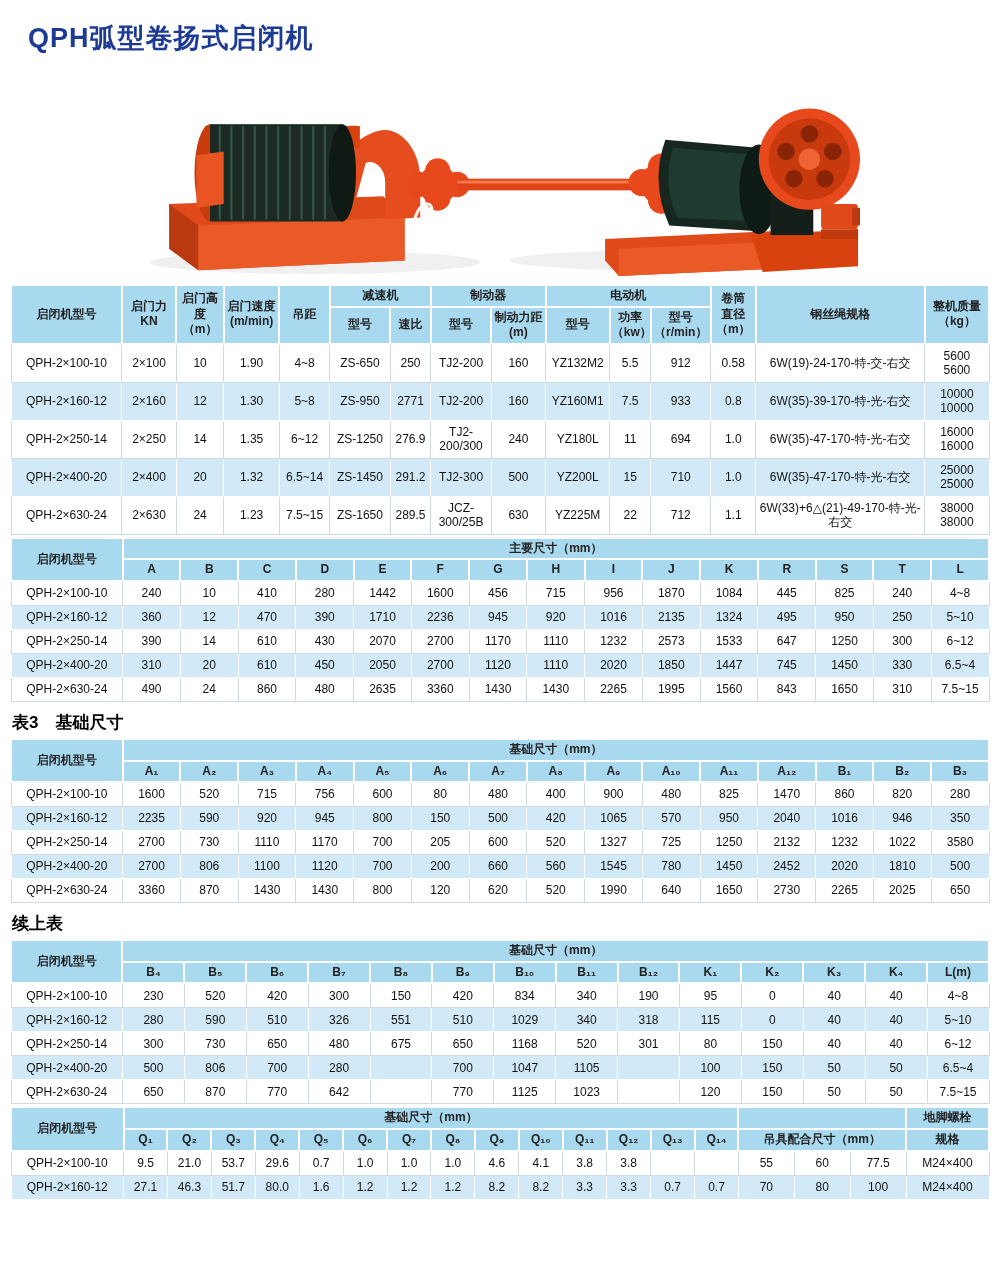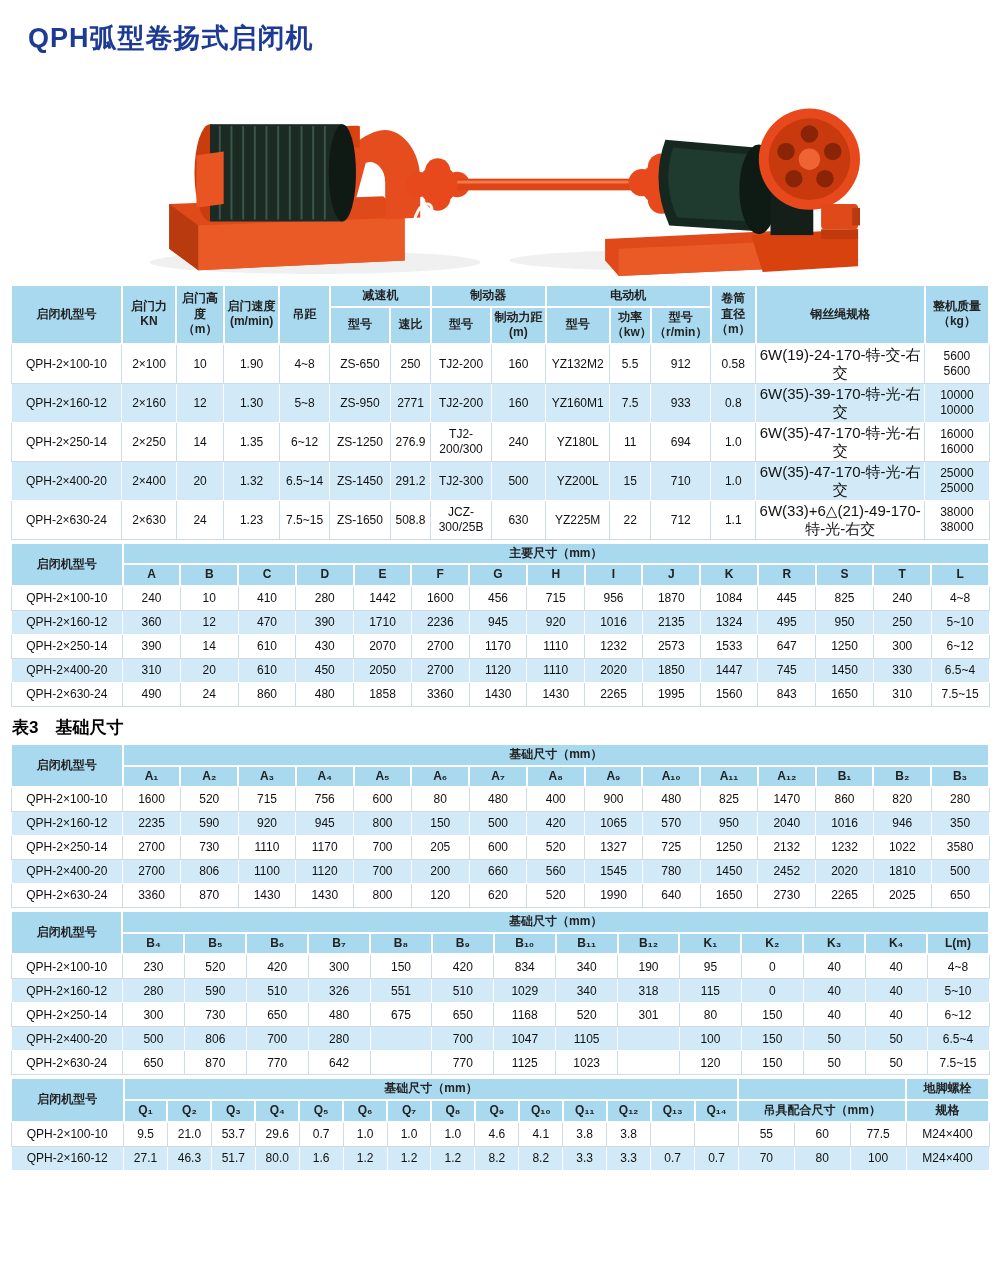--- a/index.html
+++ b/index.html
@@ -15,21 +15,21 @@
   table { width:100%; border-collapse:collapse; table-layout:fixed; border:1px solid #b9cdd9; margin-bottom:2px; }
   th { background:#a9d9ef; font-size:12px; font-weight:bold; color:#222; border:2px solid #fff;
        padding:2px 1px; text-align:center; vertical-align:middle; white-space:pre-line; line-height:1.3; }
   td { font-size:12px; color:#111; border:1px solid #ccdbe4; padding:1px; text-align:center;
        vertical-align:middle; white-space:pre-line; line-height:1.2; background:#fff;
        overflow:hidden; }
   tr.alt td { background:#d2eaf7; border-color:#fff; }
   td.model { font-size:12px; }
 
   .t1 td { height:35px; }
-  .t1 td:nth-child(14) { font-size:15px; }
+  .t1 td:nth-child(14) { font-size:12px; }
   .tsm td { height:21px; }
   .t1 th { font-size:12px; }
 </style>
 </head>
 <body>
 
 <div class="page">
 
   <h1 class="title">QPH弧型卷扬式启闭机</h1>
 
@@ -243,21 +243,21 @@
           <td>25000
 25000</td>
         </tr>
         <tr>
           <td class="model">QPH-2×630-24</td>
           <td>2×630</td>
           <td>24</td>
           <td>1.23</td>
           <td>7.5~15</td>
           <td>ZS-1650</td>
-          <td>508.8</td>
+          <td>289.5</td>
           <td>JCZ-300/25B</td>
           <td>630</td>
           <td>YZ225M</td>
           <td>22</td>
           <td>712</td>
           <td>1.1</td>
           <td>6W(33)+6△(21)-49-170-特-光-右交</td>
           <td>38000
 38000</td>
         </tr>
@@ -378,21 +378,21 @@
           <td>1450</td>
           <td>330</td>
           <td>6.5~4</td>
         </tr>
         <tr>
           <td class="model">QPH-2×630-24</td>
           <td>490</td>
           <td>24</td>
           <td>860</td>
           <td>480</td>
-          <td>1858</td>
+          <td>2635</td>
           <td>3360</td>
           <td>1430</td>
           <td>1430</td>
           <td>2265</td>
           <td>1995</td>
           <td>1560</td>
           <td>843</td>
           <td>1650</td>
           <td>310</td>
           <td>7.5~15</td>
@@ -530,20 +530,21 @@
           <td>640</td>
           <td>1650</td>
           <td>2730</td>
           <td>2265</td>
           <td>2025</td>
           <td>650</td>
         </tr>
       </tbody>
     </table>
 
+  <h2 class="section">续上表</h2>
   <table class="tsm">
       <colgroup>
         <col style="width: 11.4%;">
         <col style="width: 6.33%;">
         <col style="width: 6.33%;">
         <col style="width: 6.33%;">
         <col style="width: 6.33%;">
         <col style="width: 6.33%;">
         <col style="width: 6.33%;">
         <col style="width: 6.33%;">

